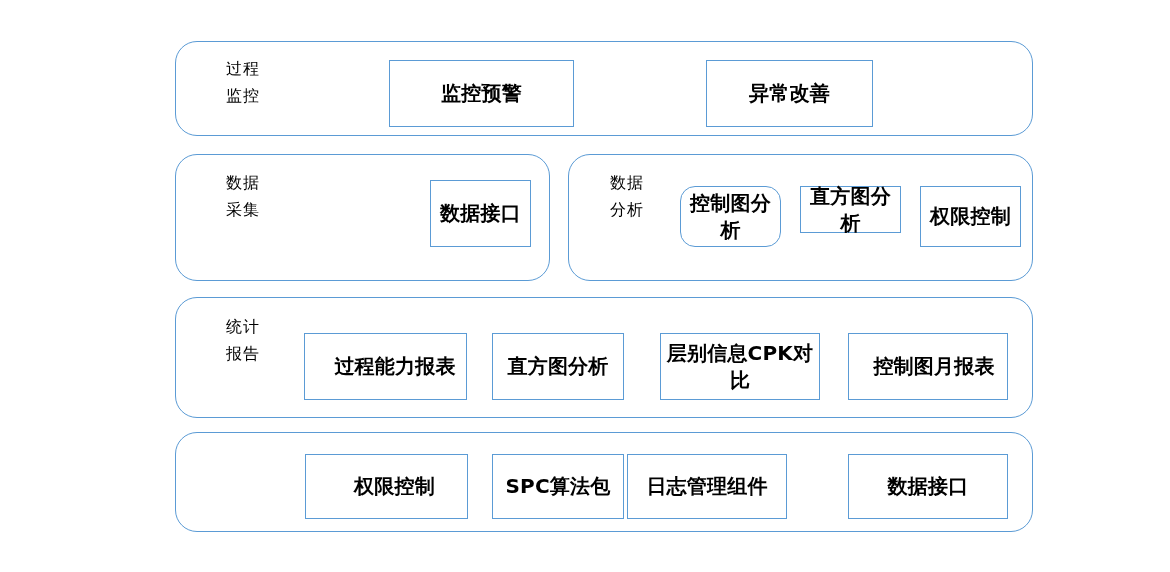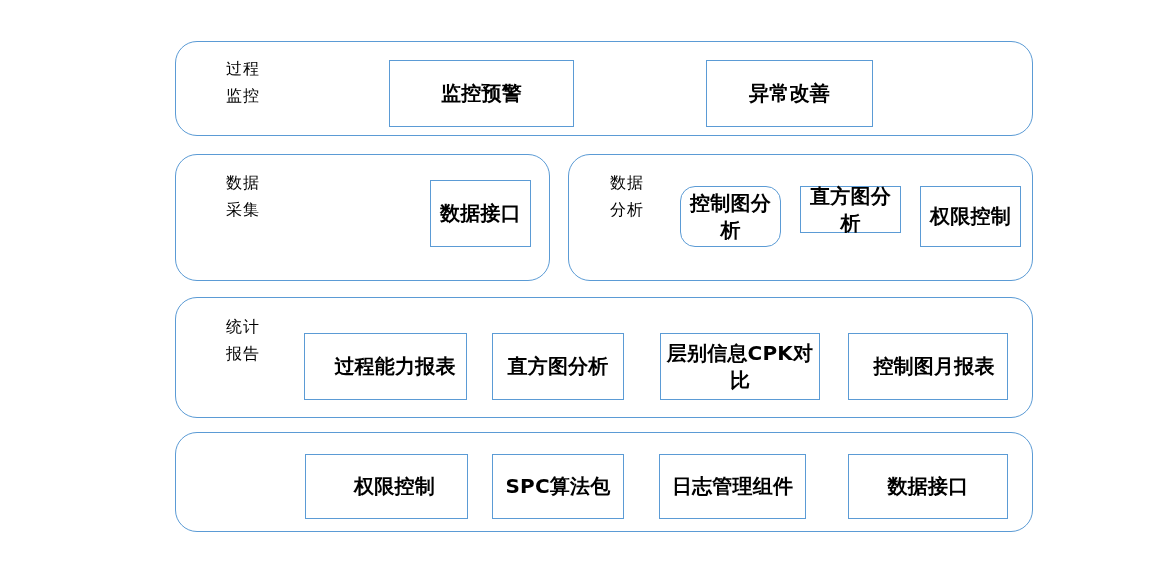--- a/index.html
+++ b/index.html
@@ -107,17 +107,17 @@
 
   <div class="module" style="left:848px; top:333px; width:160px; height:67px;padding-left:12px;">控制图月报表</div>
 
   <div class="layer" style="left:175px; top:432px; width:858px; height:100px;"></div>
 
 
   <div class="module" style="left:305px; top:454px; width:163px; height:65px;padding-left:16px;">权限控制</div>
 
   <div class="module" style="left:492px; top:454px; width:132px; height:65px;text-align:right;">SPC算法包</div>
 
-  <div class="module" style="left:659px; top:454px; width:147px; height:65px;">日志管理组件</div>
+  <div class="module" style="left:627px; top:454px; width:160px; height:65px;">日志管理组件</div>
 
   <div class="module" style="left:848px; top:454px; width:160px; height:65px;">数据接口</div>
 
 </div>
 
 </body></html>

